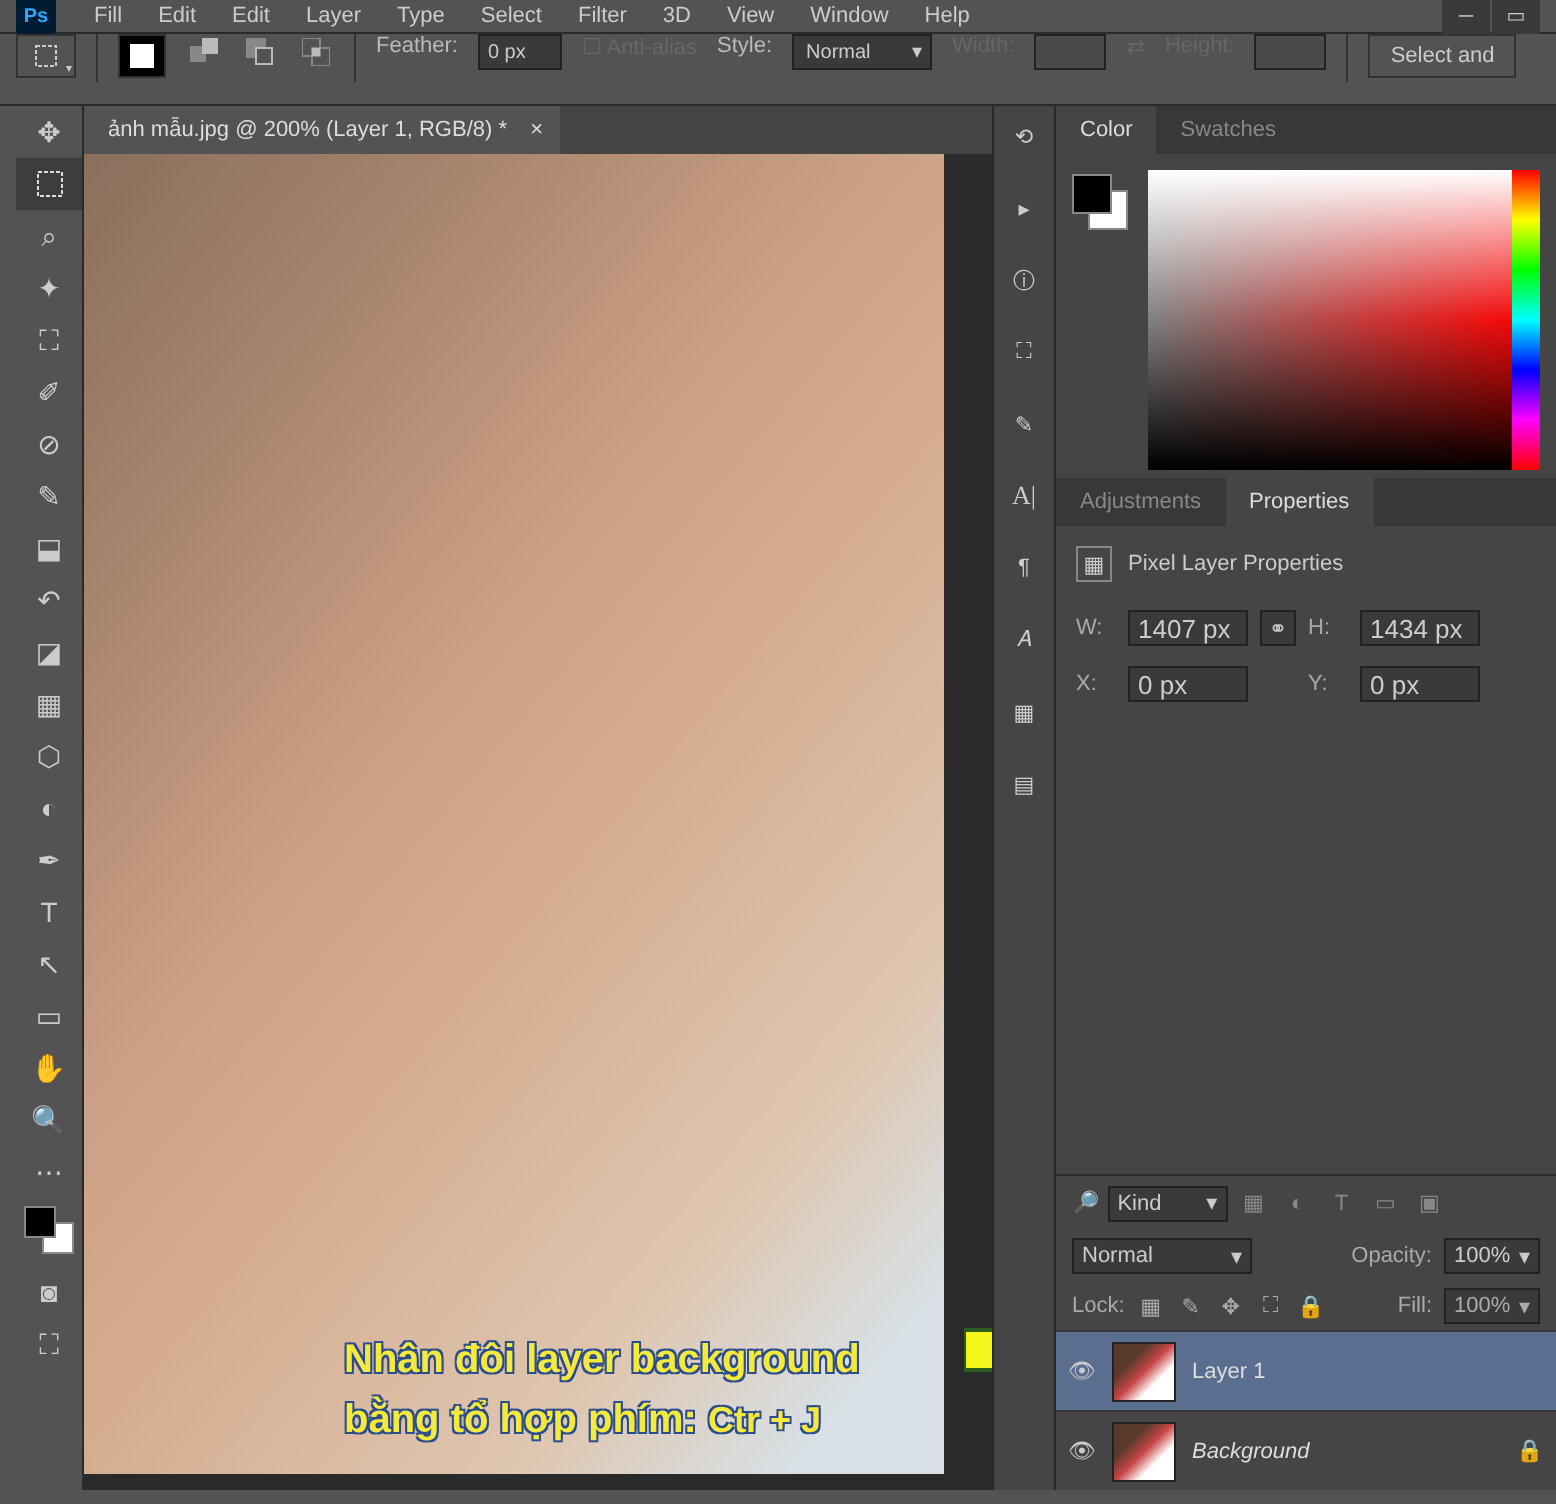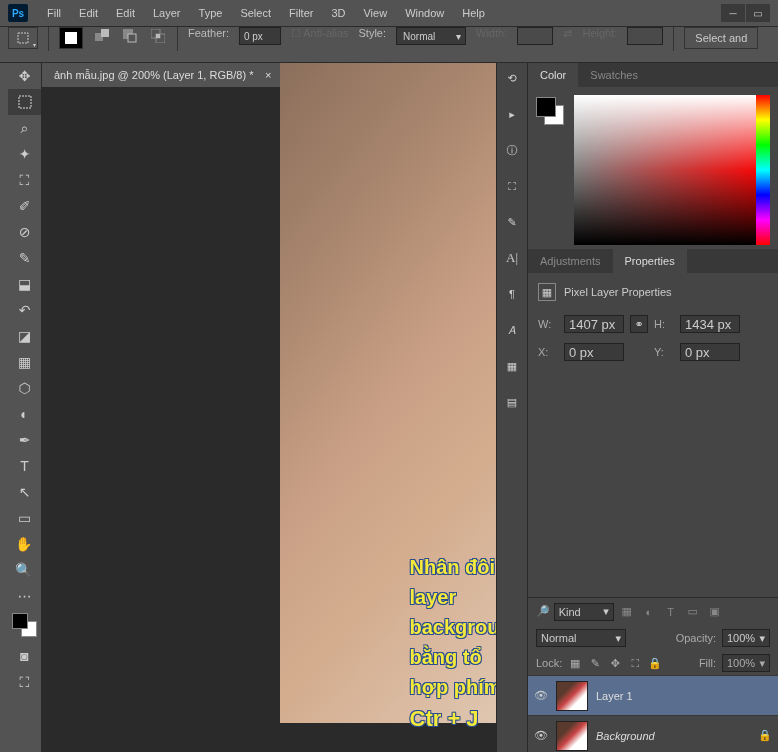--- a/index.html
+++ b/index.html
@@ -1,17 +1,17 @@
 <!DOCTYPE html>
 <html><head>
 <meta charset="utf-8">
 <style>
 * { margin:0; padding:0; box-sizing:border-box; font-family:"Segoe UI",Tahoma,sans-serif; }
 body { background:#535353; color:#ccc; width:778px; height:752px; overflow:hidden; font-size:11px; position:relative; }
-.menubar { height:27px; background:#535353; display:flex; align-items:center; padding:0 8px; border-bottom:1px solid #2a2a2a; }
+.menubar { height:17px; background:#535353; display:flex; align-items:center; padding:0 8px; border-bottom:1px solid #2a2a2a; }
 .ps-logo { width:20px; height:18px; background:#001c33; color:#31a8ff; font-weight:bold; font-size:10px; display:flex; align-items:center; justify-content:center; border-radius:2px; margin-right:10px; }
 .menu-item { padding:0 9px; cursor:pointer; }
 .winctl { margin-left:auto; display:flex; gap:0; }
 .winctl div { width:24px; height:18px; background:#3a3a3a; display:flex; align-items:center; justify-content:center; font-size:10px; margin-left:1px; }
 .optionbar { height:36px; background:#535353; display:flex; align-items:flex-start; padding:0 8px; gap:10px; border-bottom:1px solid #2a2a2a; }
 .ob-dropdown { width:30px; height:22px; border:1px solid #333; display:flex; align-items:center; justify-content:center; position:relative; }
 .ob-dropdown::after { content:"▾"; position:absolute; right:1px; bottom:0; font-size:6px; }
 .ob-swatch { width:24px; height:22px; background:#000; border:1px solid #333; display:flex; align-items:center; justify-content:center; }
 .ob-swatch div { width:12px; height:12px; background:#fff; }
 .ob-icon { width:18px; height:18px; display:flex; align-items:center; justify-content:center; }
@@ -27,28 +27,28 @@
 .tool-col { width:8px; background:#535353; }
 .toolbox { width:34px; background:#535353; display:flex; flex-direction:column; border-right:1px solid #2a2a2a; }
 .toolbox .tool { height:26px; display:flex; align-items:center; justify-content:center; position:relative; cursor:pointer; }
 .toolbox .tool.active { background:#3d3d3d; }
 .tool-icon { width:16px; height:16px; display:flex; align-items:center; justify-content:center; font-size:14px; }
 .fgbg { height:34px; position:relative; }
 .fgbg .fg,.fgbg .bg { width:16px; height:16px; position:absolute; border:1px solid #888; }
 .fgbg .bg { background:#fff; right:4px; bottom:6px; }
 .fgbg .fg { background:#000; left:4px; top:4px; }
 
-.doc-area { flex:1; background:#2a2a2a; display:flex; flex-direction:row; }
+.doc-area { flex:1; background:#2a2a2a; display:flex; flex-direction:column; }
 .tabbar { height:24px; background:#454545; display:flex; align-items:center; }
 .doctab { height:24px; background:#535353; padding:0 26px 0 12px; display:flex; align-items:center; color:#ddd; position:relative; }
 .doctab .close { position:absolute; right:8px; cursor:pointer; }
 .canvas { flex:1; background:#2a2a2a; position:relative; overflow:hidden; }
 .photo { position:absolute; left:0; top:0; width:430px; height:660px; background:linear-gradient(130deg,#8b6f5c 0%,#a8856d 20%,#c9a085 40%,#d4ad8f 55%,#dfc6b0 78%,#d8e0e5 92%); }
 .annotation { position:absolute; bottom:20px; left:130px; font-size:20px; font-weight:bold; color:#f5e93c; text-shadow:-1px -1px 0 #2a4d8f,1px -1px 0 #2a4d8f,-1px 1px 0 #2a4d8f,1px 1px 0 #2a4d8f; line-height:1.5; text-align:left; }
-.annotation .hot { font-size:22px;margin-top:28px; }
+.annotation .hot { font-size:18px;margin-top:28px; }
 .arrow { position:absolute; bottom:50px; left:440px; }
 
 .mid-icons { width:32px; background:#454545; display:flex; flex-direction:column; align-items:center; padding-top:6px; gap:18px; border-left:1px solid #2a2a2a; border-right:1px solid #2a2a2a; }
 .mid-icons div { width:18px; height:18px; display:flex; align-items:center; justify-content:center; }
 
 .panels { width:250px; background:#454545; display:flex; flex-direction:column; }
 .panel-tabs { height:24px; display:flex; align-items:center; background:#383838; }
 .ptab { padding:0 12px; height:24px; display:flex; align-items:center; color:#888; cursor:pointer; }
 .ptab.active { background:#454545; color:#ddd; }
 

